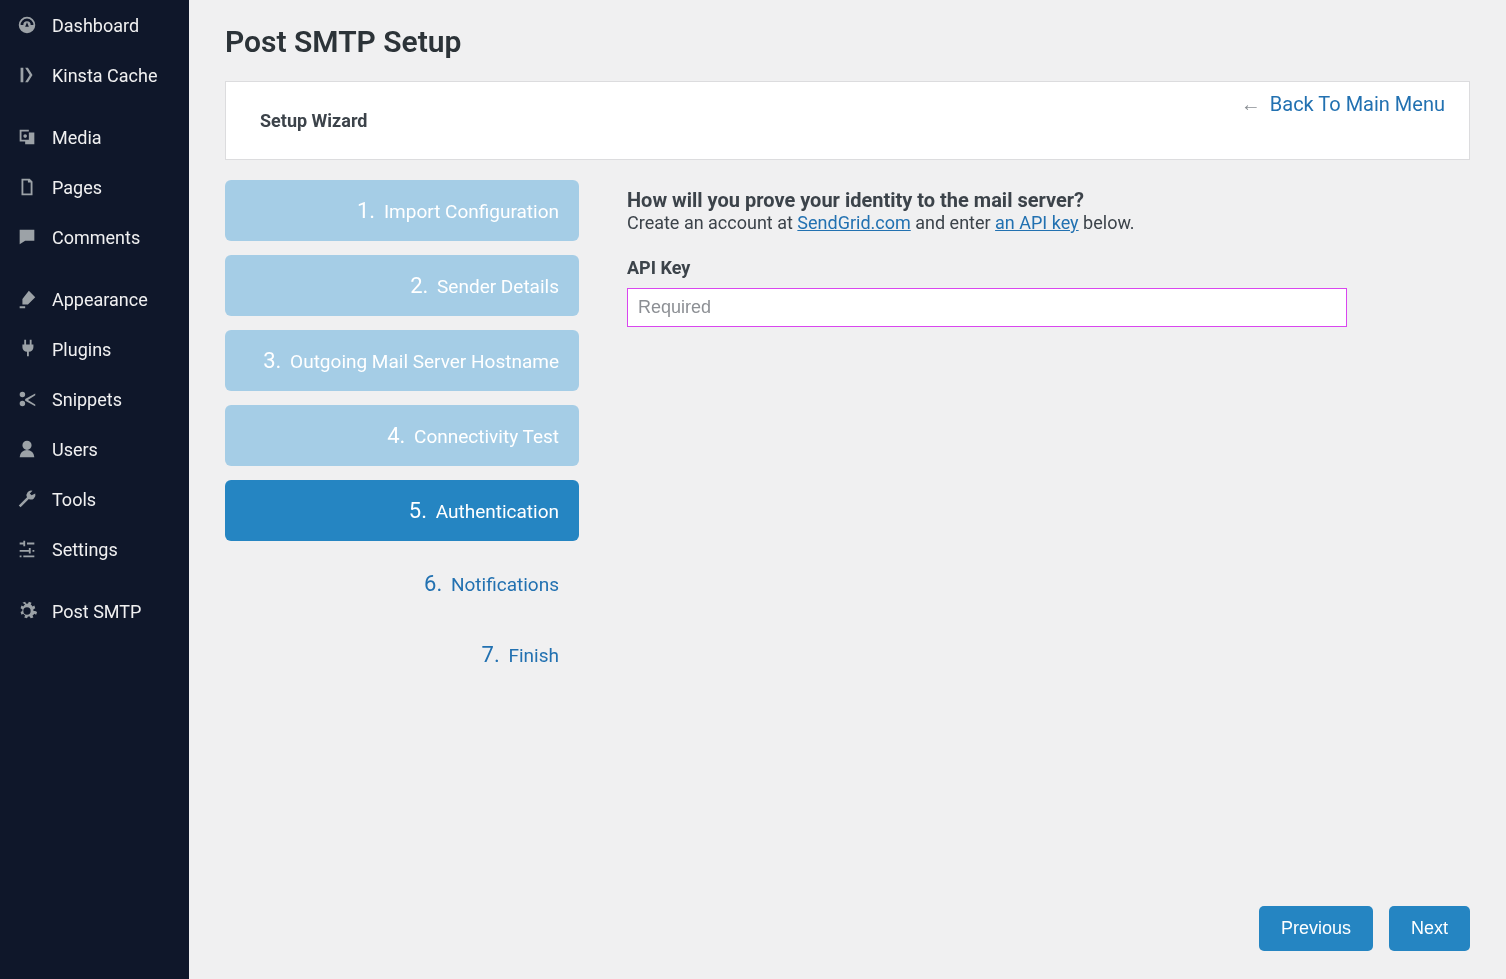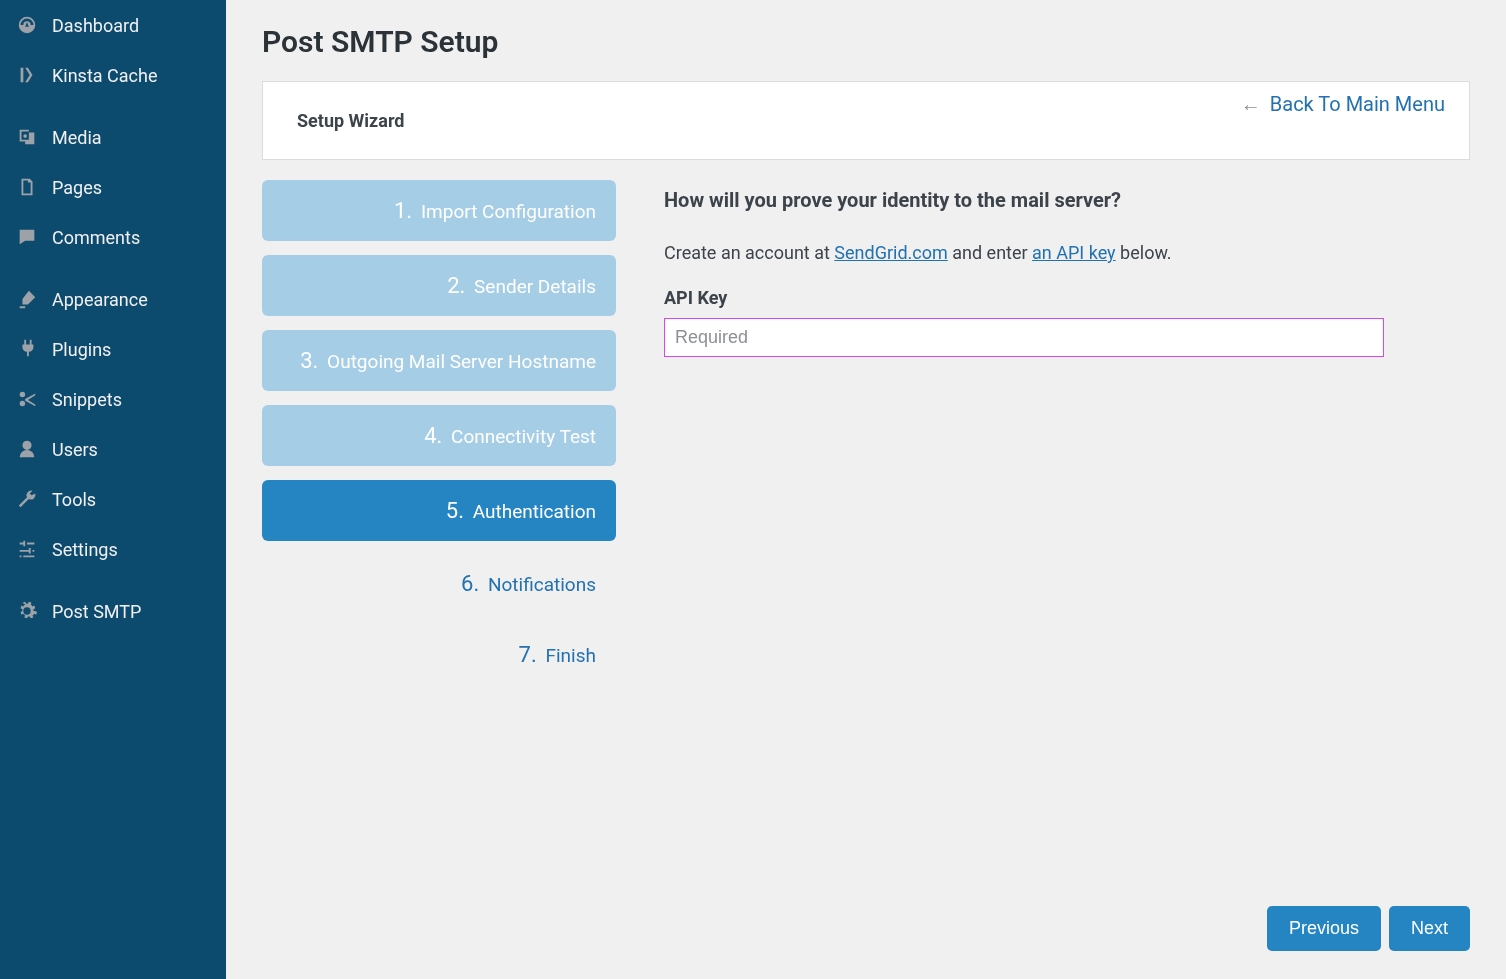--- a/index.html
+++ b/index.html
@@ -7,22 +7,22 @@
     font-family: -apple-system, BlinkMacSystemFont, "Segoe UI", Roboto, sans-serif;
     background: #f0f0f1;
     color: #3c434a;
     display: flex;
     min-height: 979px;
     width: 1506px;
     overflow: hidden;
   }
   
   .sidebar {
-    width: 226px;
-    background: #0c4a6e;
+    width: 189px;
+    background: #0f172a;
     color: #f0f0f1;
     font-size: 18px;
     flex-shrink: 0;
   }
   .sidebar-item {
     display: flex;
     align-items: center;
     padding: 12px 14px;
     cursor: pointer;
     color: #f0f0f1;
@@ -110,21 +110,20 @@
   }
 
   .step-content {
     flex: 1;
     padding-top: 8px;
   }
   .content-heading {
     font-size: 20px;
     font-weight: 700;
     color: #3c434a;
-    margin-bottom: 30px;
   }
   .content-para {
     font-size: 18px;
     color: #3c434a;
     margin-bottom: 24px;
   }
   .content-para a {
     color: #2271b1;
     text-decoration: underline;
     cursor: pointer;
@@ -145,21 +144,21 @@
     background: #fff;
     color: #3c434a;
   }
   .text-input::placeholder { color: #8c8f94; }
 
   .nav-buttons {
     position: absolute;
     right: 36px;
     bottom: 28px;
     display: flex;
-    gap: 8px;
+    gap: 16px;
   }
   .btn {
     background: #2585c2;
     color: #fff;
     border: none;
     border-radius: 5px;
     padding: 12px 22px;
     font-size: 18px;
     cursor: pointer;
   }

